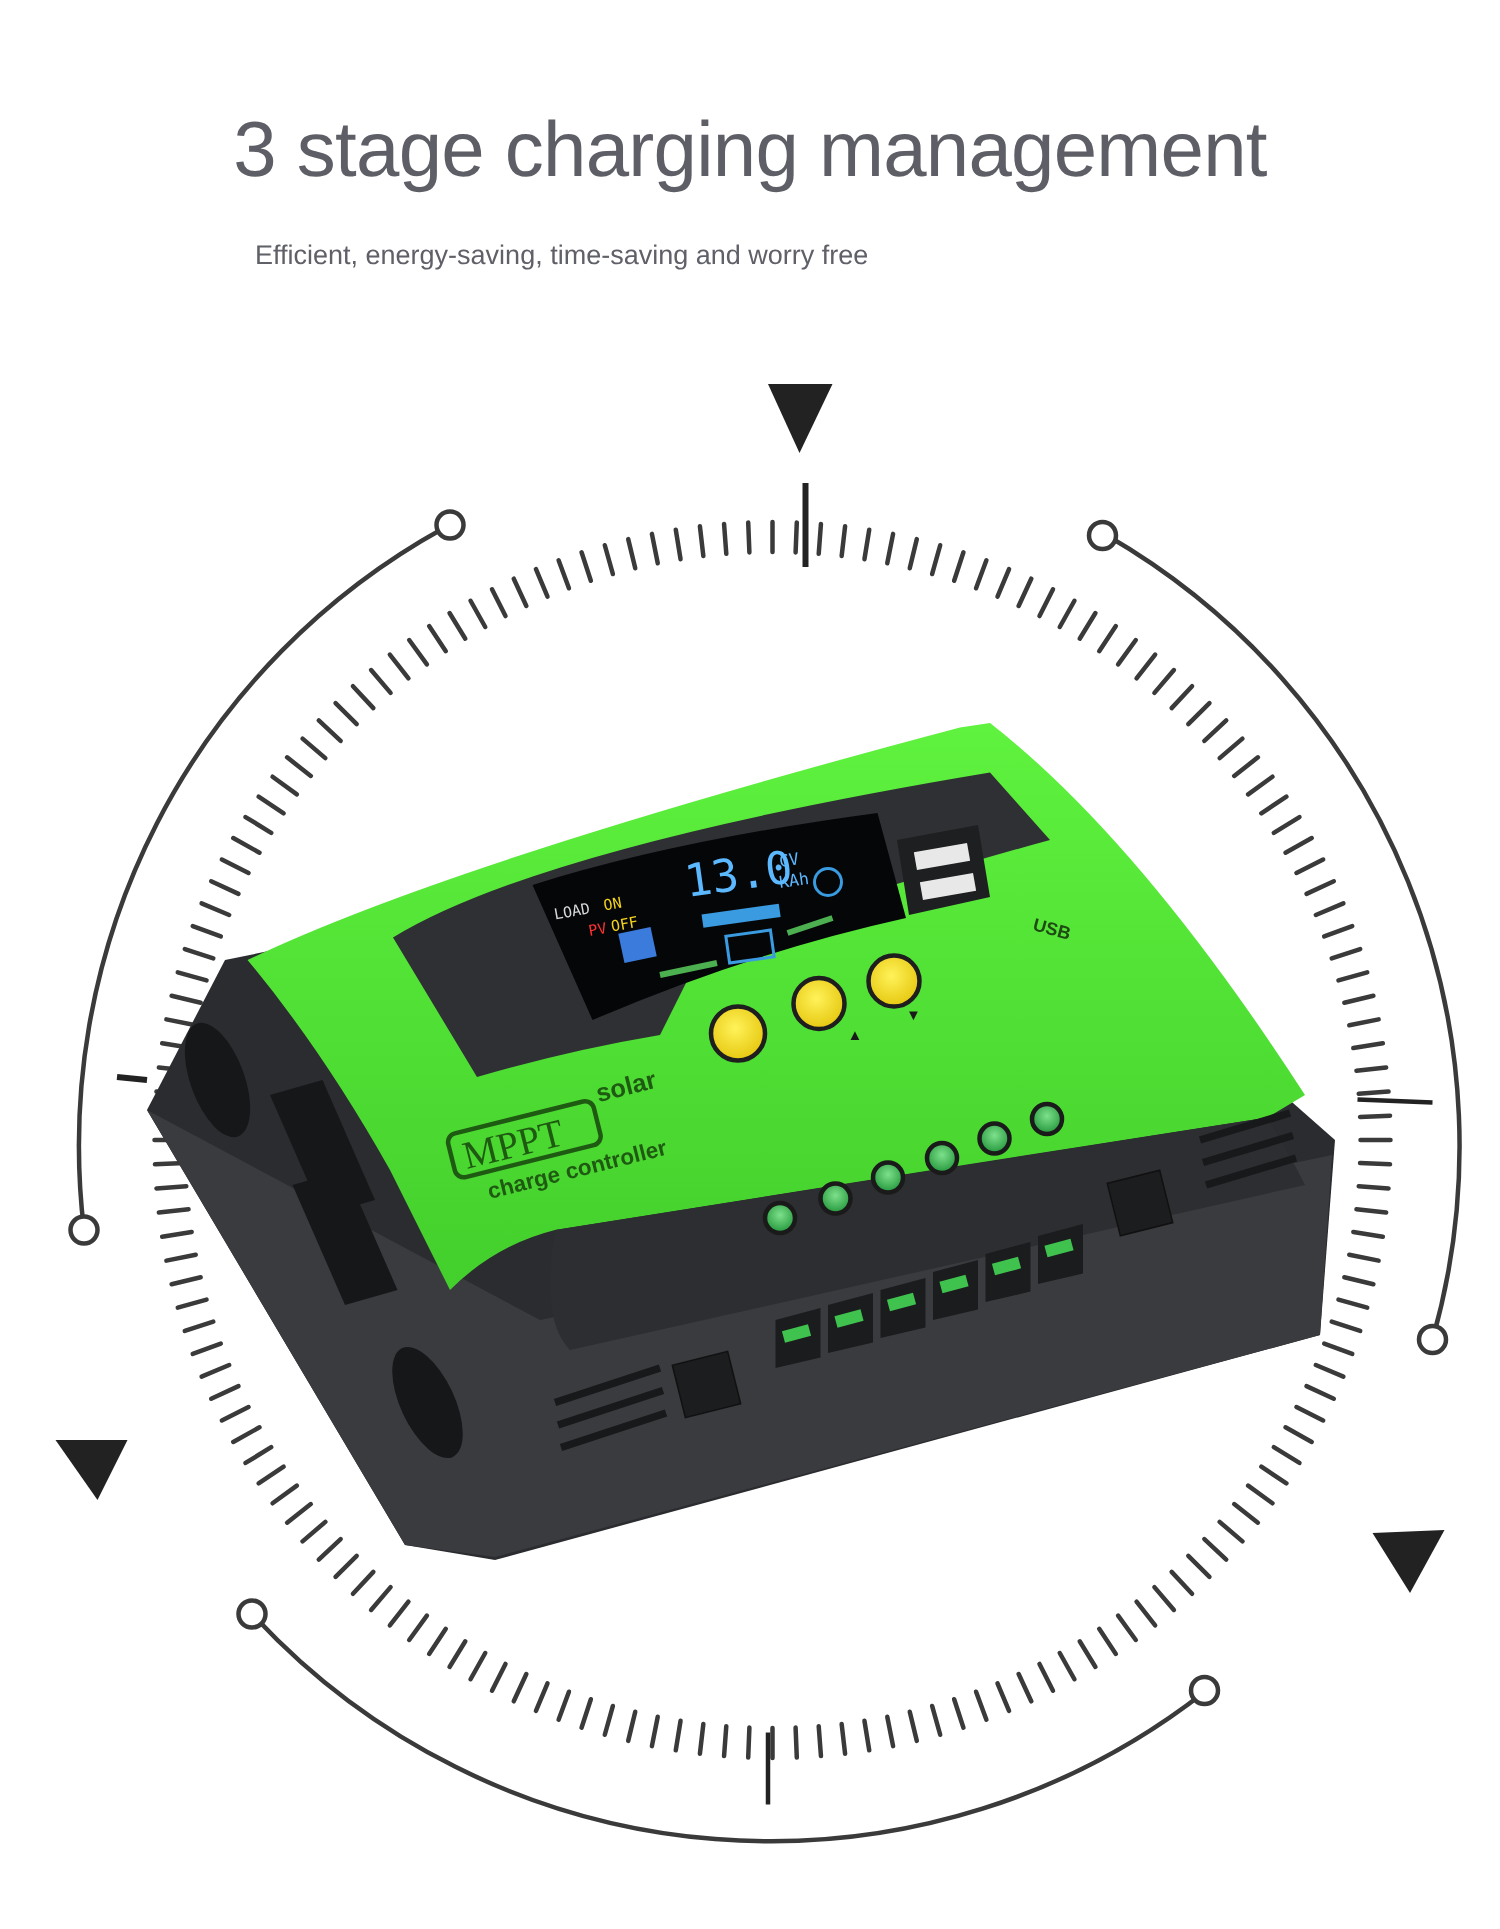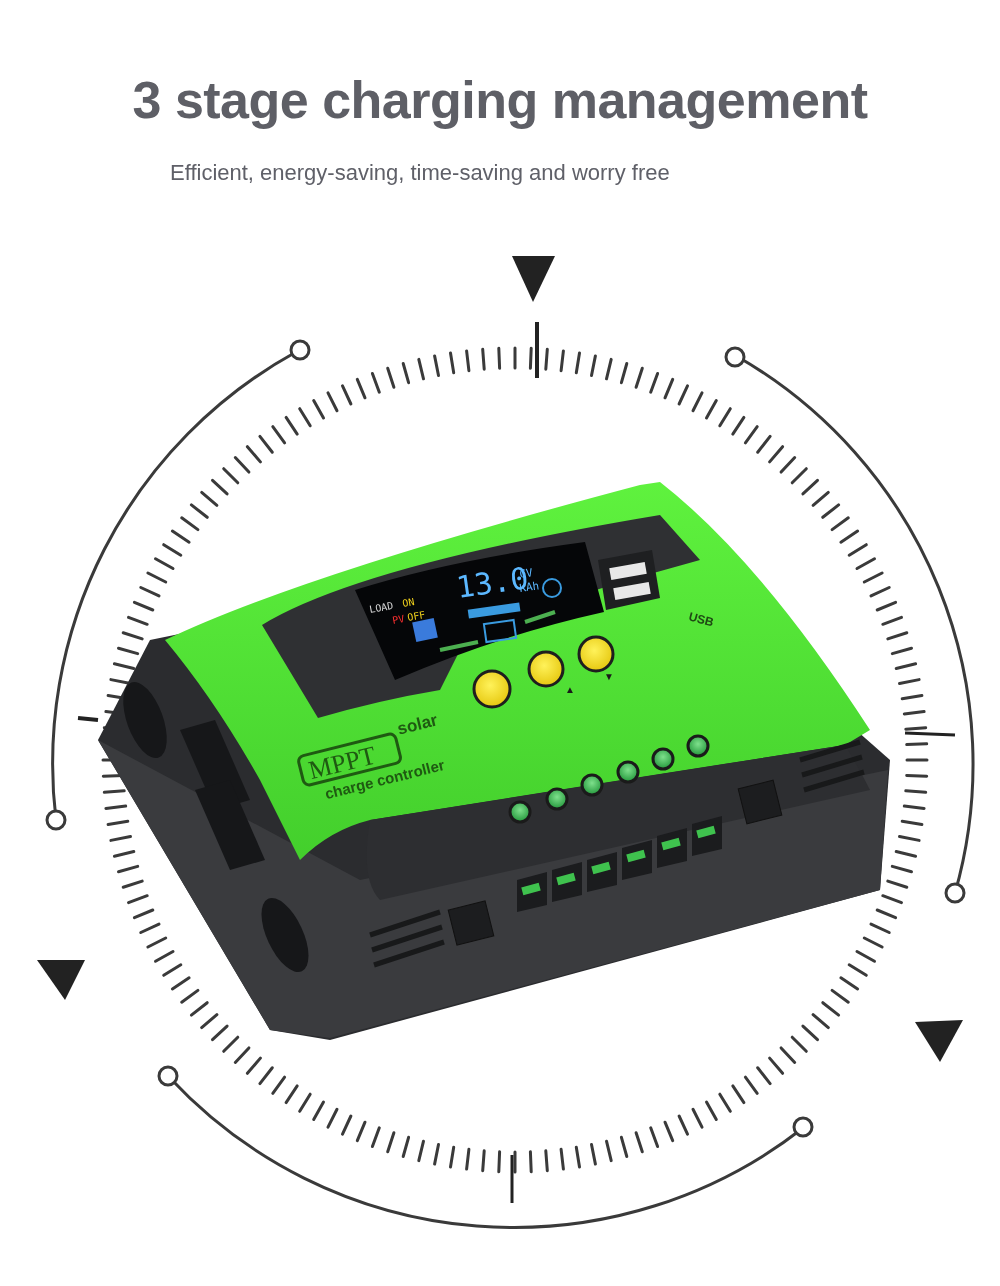--- a/index.html
+++ b/index.html
@@ -1,18 +1,18 @@
 <!DOCTYPE html>
 <html><head>
 <meta charset="utf-8">
 <style>
   html, body { margin:0; padding:0; background:#ffffff; }
   body { width:1000px; height:1286px; position:relative; overflow:hidden; font-family:"Liberation Sans", sans-serif; }
-  .headline { position:absolute; left:0; top:70px; width:1000px; text-align:center; font-weight:bold; font-size:52px; color:#5e5f66; letter-spacing:-0.5px; }
-  .subline { position:absolute; left:170px; top:160px; font-size:22px; color:#5f6068; }
+  .headline { position:absolute; left:0; top:70px; width:1000px; text-align:center; font-weight:normal; font-size:52px; color:#5e5f66; letter-spacing:-0.5px; }
+  .subline { position:absolute; left:170px; top:160px; font-size:18px; color:#5f6068; }
   svg.stage { position:absolute; left:0; top:0; }
   .lcd-text { font-family:"DejaVu Sans Mono", monospace; }
 </style>
 </head>
 <body>
 
 <div class="headline">3 stage charging management</div>
 <div class="subline">Efficient, energy-saving, time-saving and worry free</div>
 
 <svg class="stage" width="1000" height="1286" viewBox="0 0 1000 1286">

